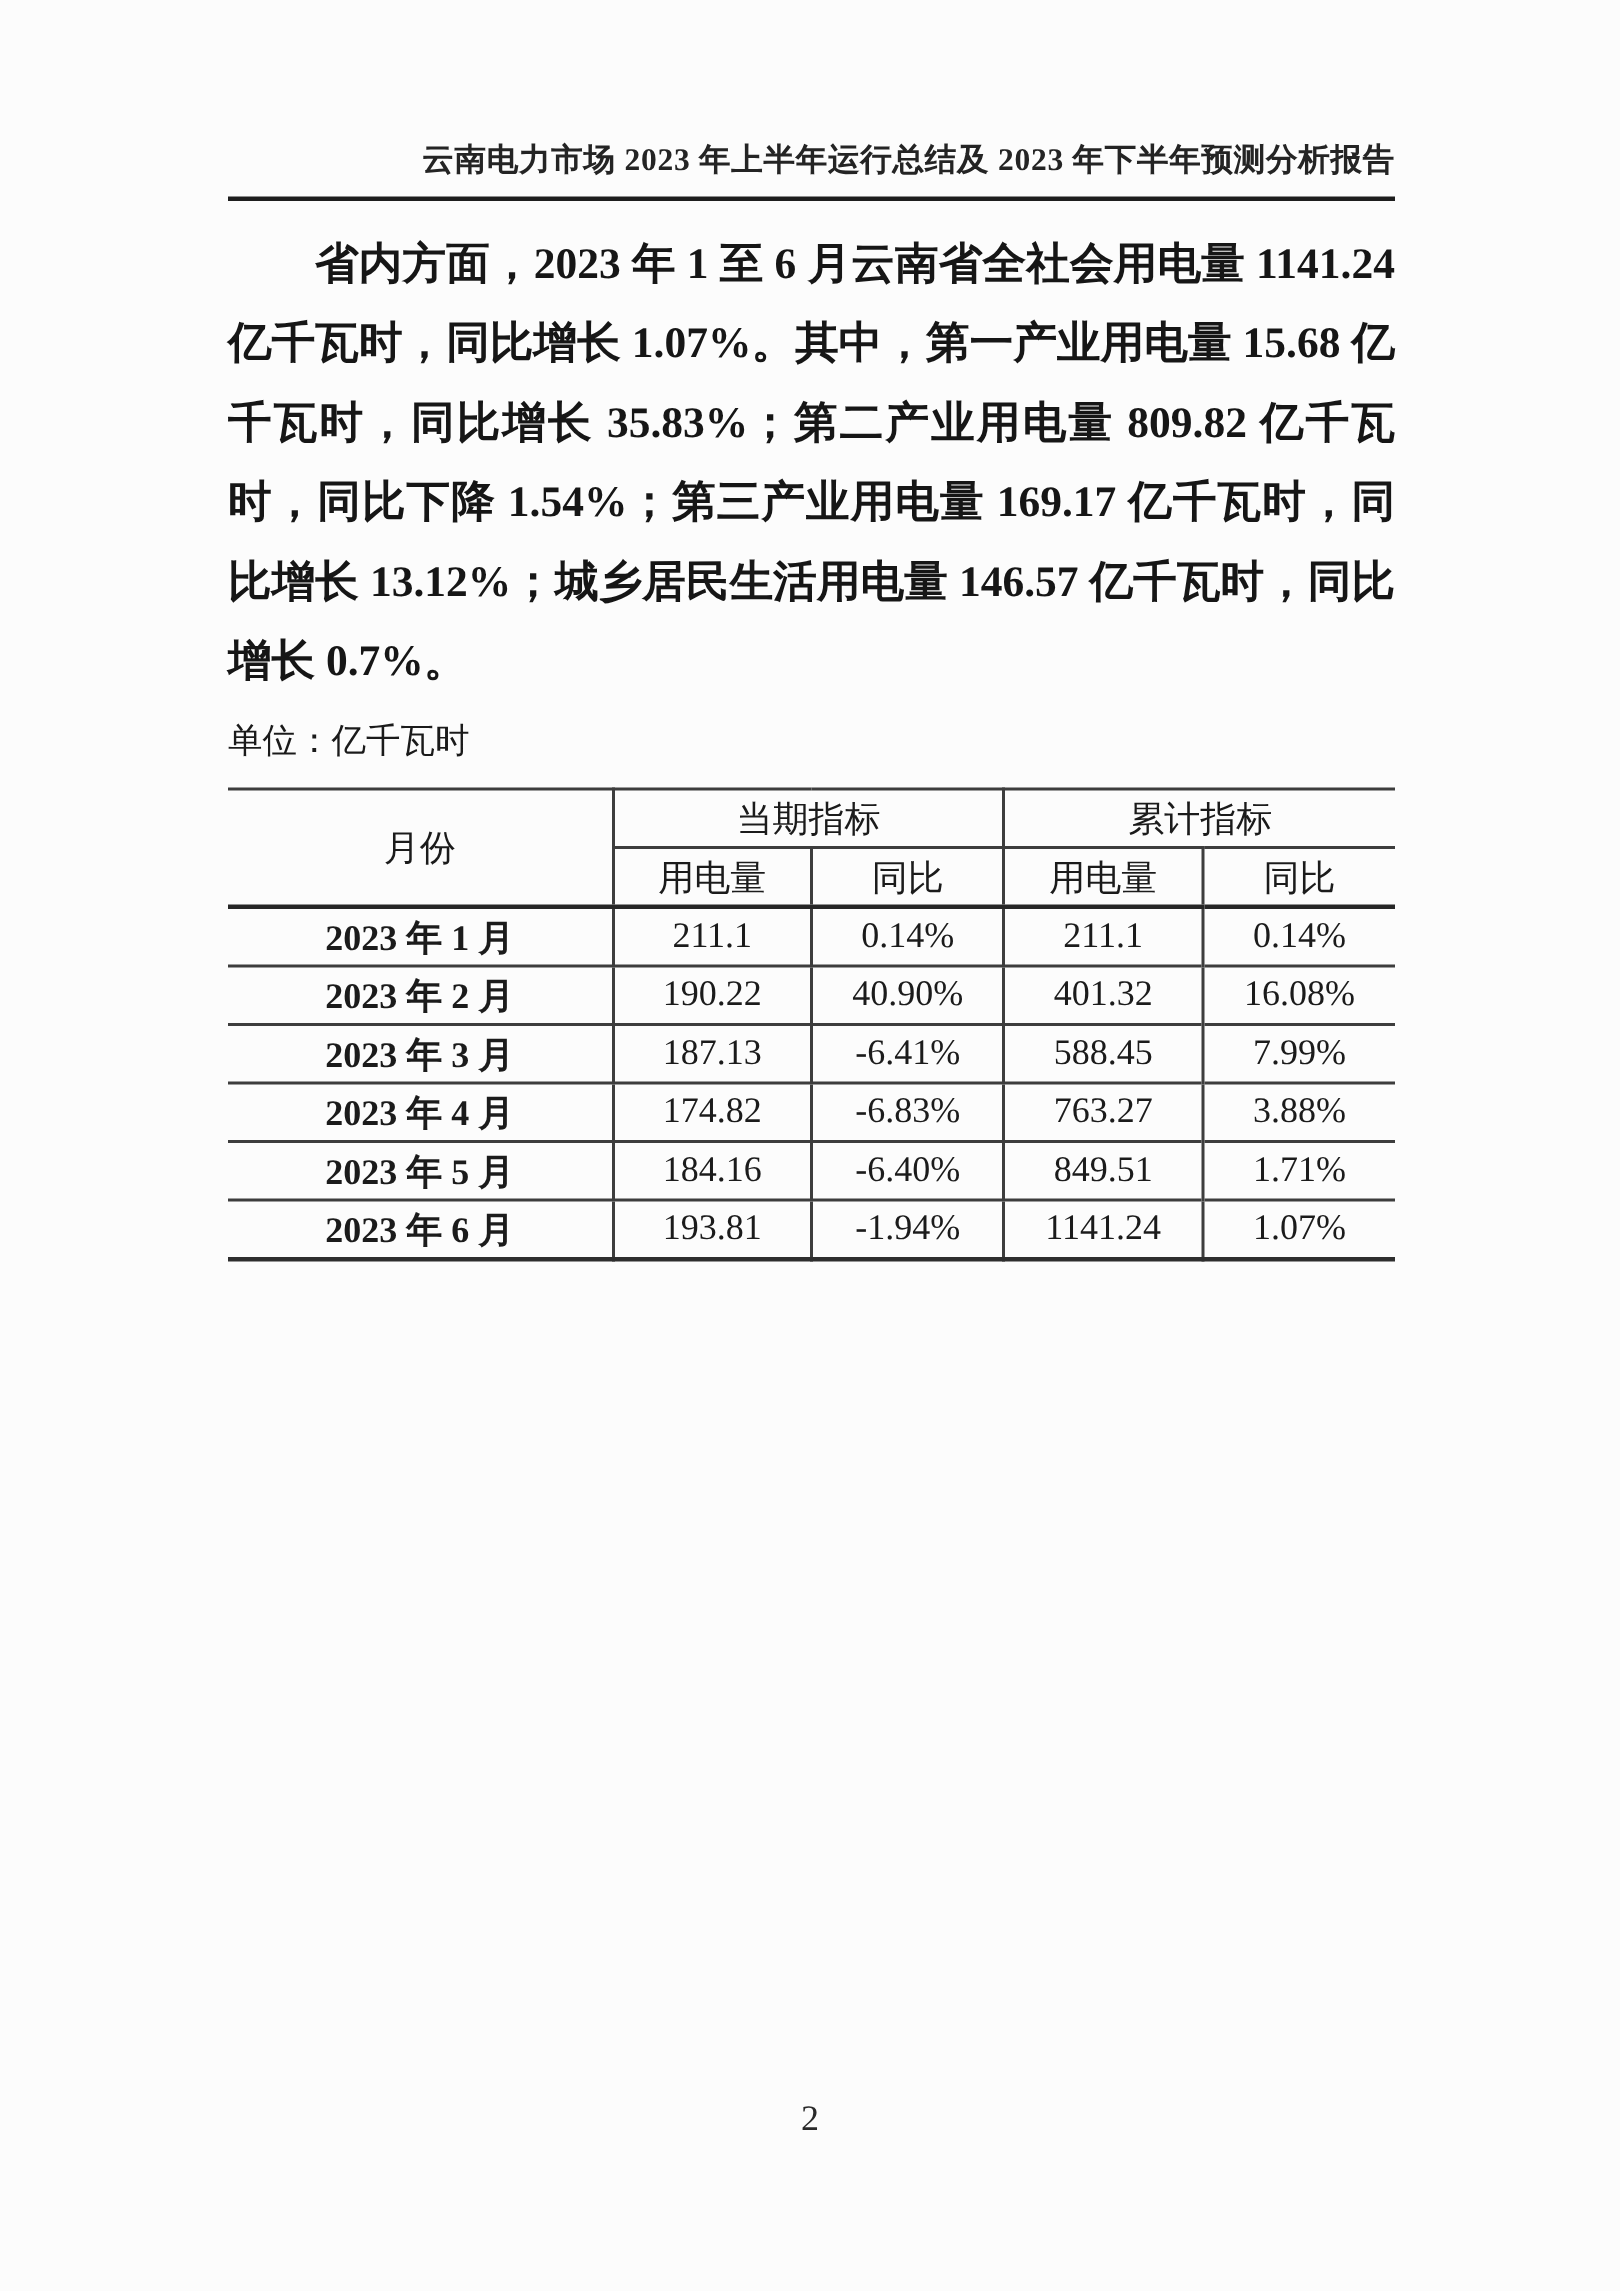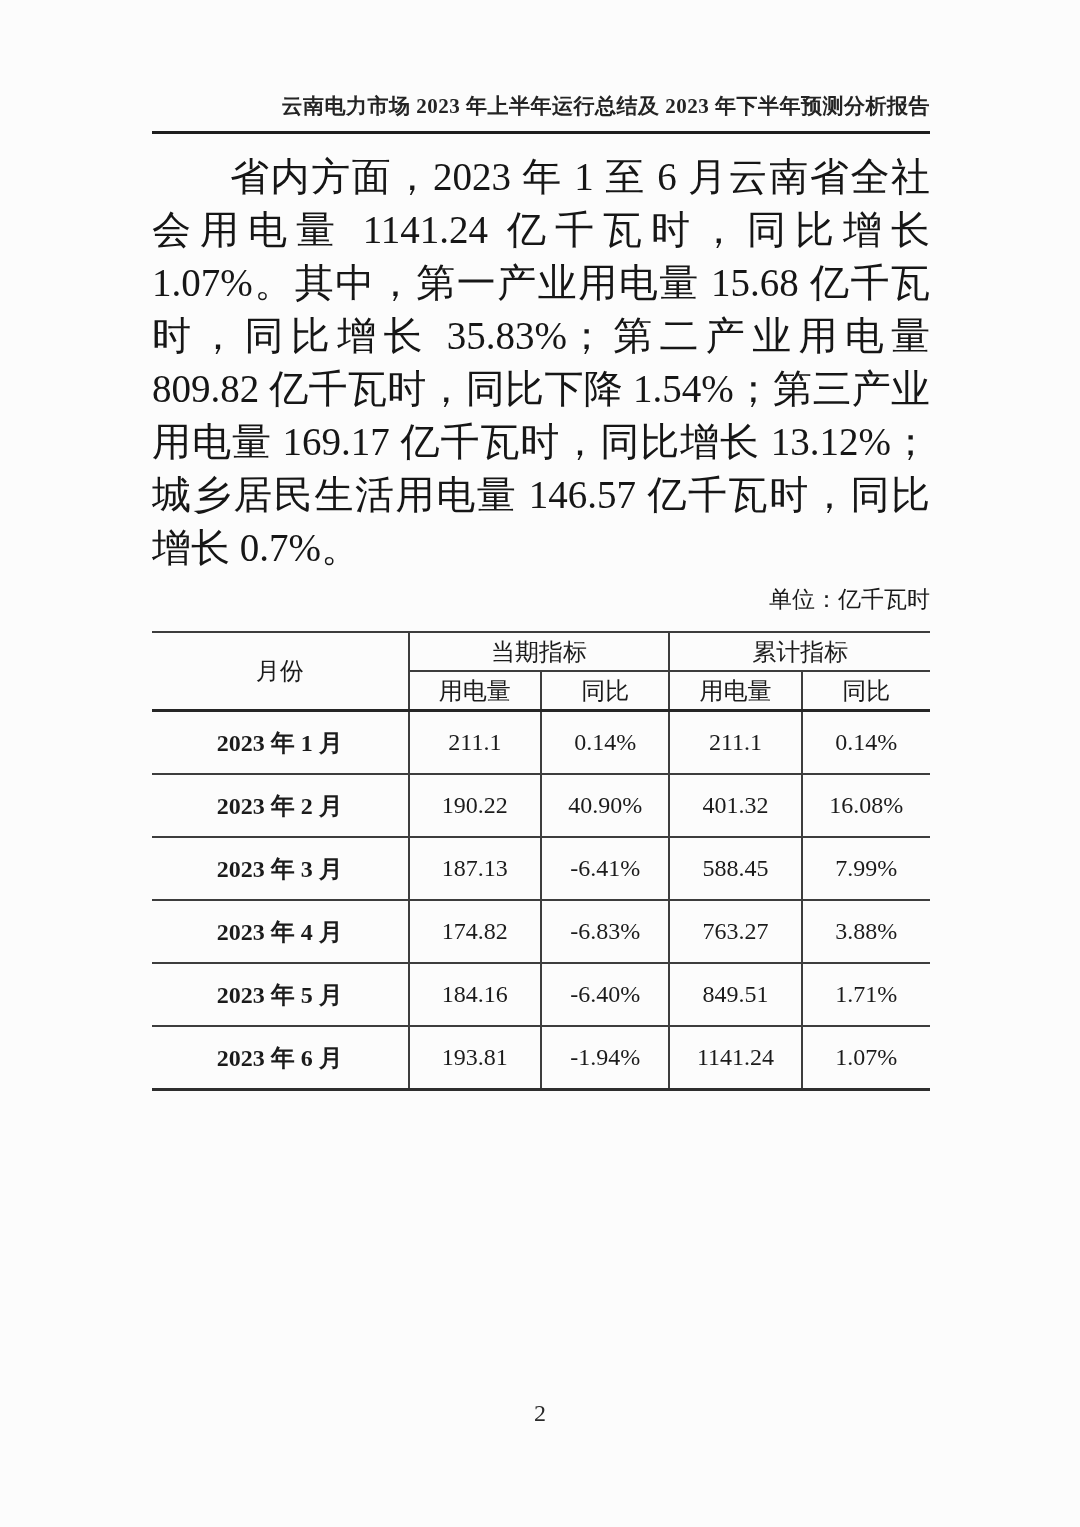--- a/index.html
+++ b/index.html
@@ -26,38 +26,39 @@
   }
   .section-heading{
     margin:10px 0 0 0;
     font-size:33px;
     font-weight:bold;
     letter-spacing:1px;
     color:#111;
   }
   .body-par{
     margin:16px 0 0 0;
-    font-size:39px;
+    font-size:29px;
     line-height:53px;
     text-align:justify;
     text-align-last:left;
     text-indent:2em;
     color:#161616;
+    font-weight:bold;
   }
   .table-caption{
     margin-top:8px;
     text-align:center;
     font-family:"Liberation Sans","DejaVu Sans",sans-serif;
     font-size:25px;
     font-weight:bold;
     color:#141414;
   }
   .table-unit{
     margin-top:10px;
-    text-align:right;
+    text-align:left;
     font-family:"Liberation Sans","DejaVu Sans",sans-serif;
     font-size:23px;
     color:#1a1a1a;
   }
   table.stats{
     width:100%;
     margin-top:16px;
     border-collapse:collapse;
     border-top:2px solid #fca5a5;
     border-bottom:3px solid #2e2e2e;
@@ -66,21 +67,21 @@
   }
   table.stats th{
     font-weight:normal;
     border-top:2px solid #3d3d3d;
     height:37px;
     padding:0 4px;
   }
   table.stats td{
     border-top:2px solid #3d3d3d;
     height:37px;
-    padding:12px 4px;
+    padding:0 4px;
   }
   table.stats tbody tr:first-child td{border-top:3px solid #262626;}
   table.stats tbody td:first-child{font-weight:bold;}
   .v-div{border-right:2px solid #3d3d3d;}
   .page-number{
     position:absolute;
     top:1400px;
     left:0;
     width:100%;
     text-align:center;

